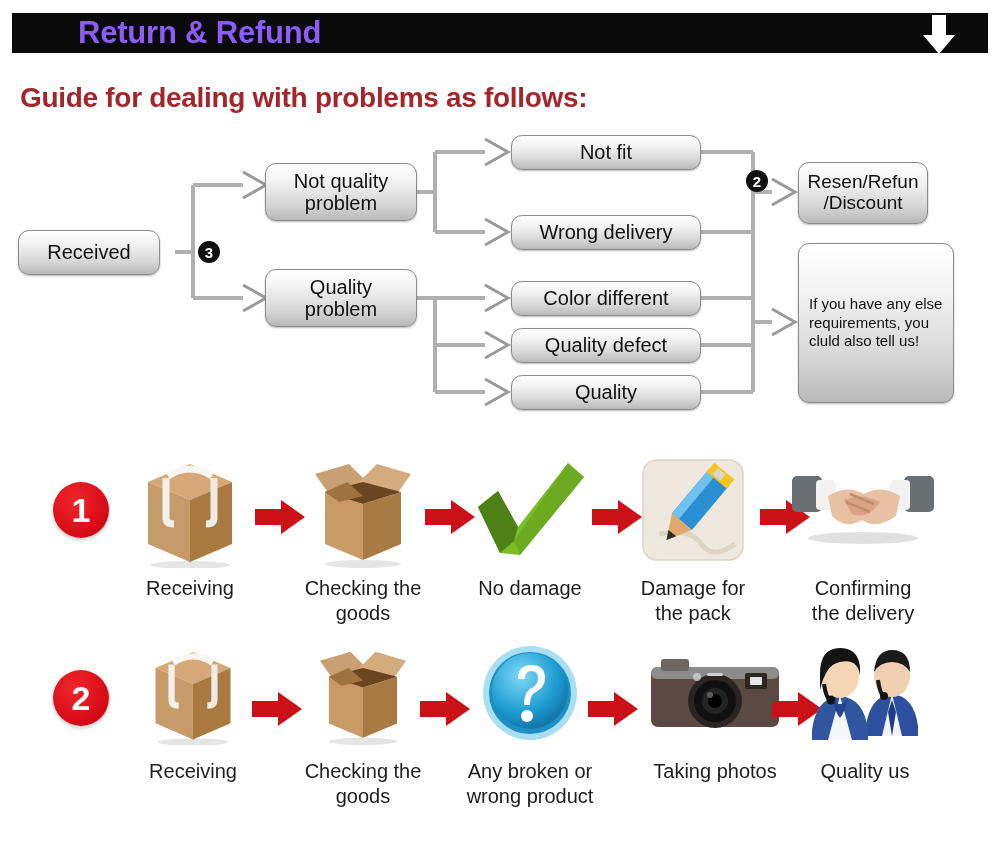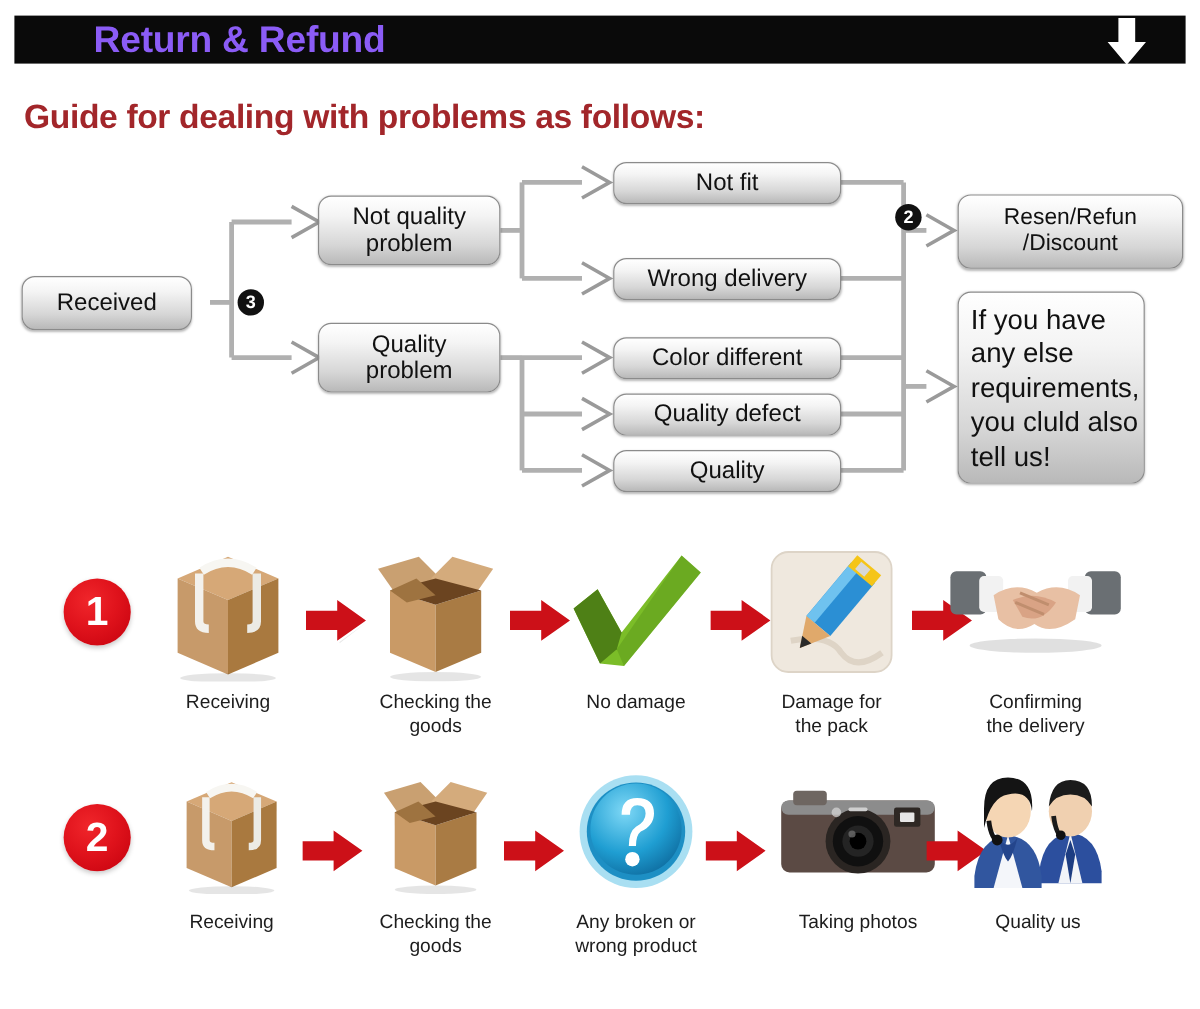--- a/index.html
+++ b/index.html
@@ -78,21 +78,21 @@
     position:absolute;
     width:150px;
     text-align:center;
   }
   .step-art{
     height:120px;
     display:flex;align-items:center;justify-content:center;
   }
   .step-label{
     margin-top:6px;
-    font-size:16px;
+    font-size:20px;
     color:#1d1d1d;
     line-height:1.25;
   }
   .red-circle{
     position:absolute;
     width:56px;height:56px;border-radius:50%;
     background:radial-gradient(circle at 38% 33%, #f0262b 0%, #e0131c 45%, #c4000d 100%);
     color:#ffffff;
     font-size:34px;font-weight:bold;
     display:flex;align-items:center;justify-content:center;
@@ -178,23 +178,23 @@
 problem</div>
 
     <div class="node" style="left:511px;top:5px;width:190px;height:35px;">Not fit</div>
     <div class="node" style="left:511px;top:85px;width:190px;height:35px;">Wrong delivery</div>
     <div class="node" style="left:511px;top:151px;width:190px;height:35px;">Color different</div>
     <div class="node" style="left:511px;top:198px;width:190px;height:35px;">Quality defect</div>
     <div class="node" style="left:511px;top:245px;width:190px;height:35px;">Quality</div>
 
     <div class="badge-dark" style="left:746px;top:40px;">2</div>
 
-    <div class="node two-line" style="left:798px;top:32px;width:188px;height:62px;white-space:pre-line;font-size:19px;">Resen/Refun
+    <div class="node two-line" style="left:798px;top:32px;width:130px;height:62px;white-space:pre-line;font-size:19px;">Resen/Refun
 /Discount</div>
-    <div class="node left-text" style="left:798px;top:113px;width:156px;height:160px;font-size:23px;">If you have any else requirements, you cluld also tell us!</div>
+    <div class="node left-text" style="left:798px;top:113px;width:156px;height:160px;font-size:15px;">If you have any else requirements, you cluld also tell us!</div>
   </div>
 
   <div class="steps-row" style="top:450px;">
     <div class="red-circle" style="left:53px;top:32px;">1</div>
 
     <div class="step" style="left:115px;top:0;">
       <div class="step-art">
         <svg width="112" height="116" viewBox="0 0 112 116">
           <polygon points="14,30 56,12 98,30 56,48" fill="#d6a877"></polygon>
           <polygon points="14,30 56,48 56,110 14,92" fill="#c79a6a"></polygon>

